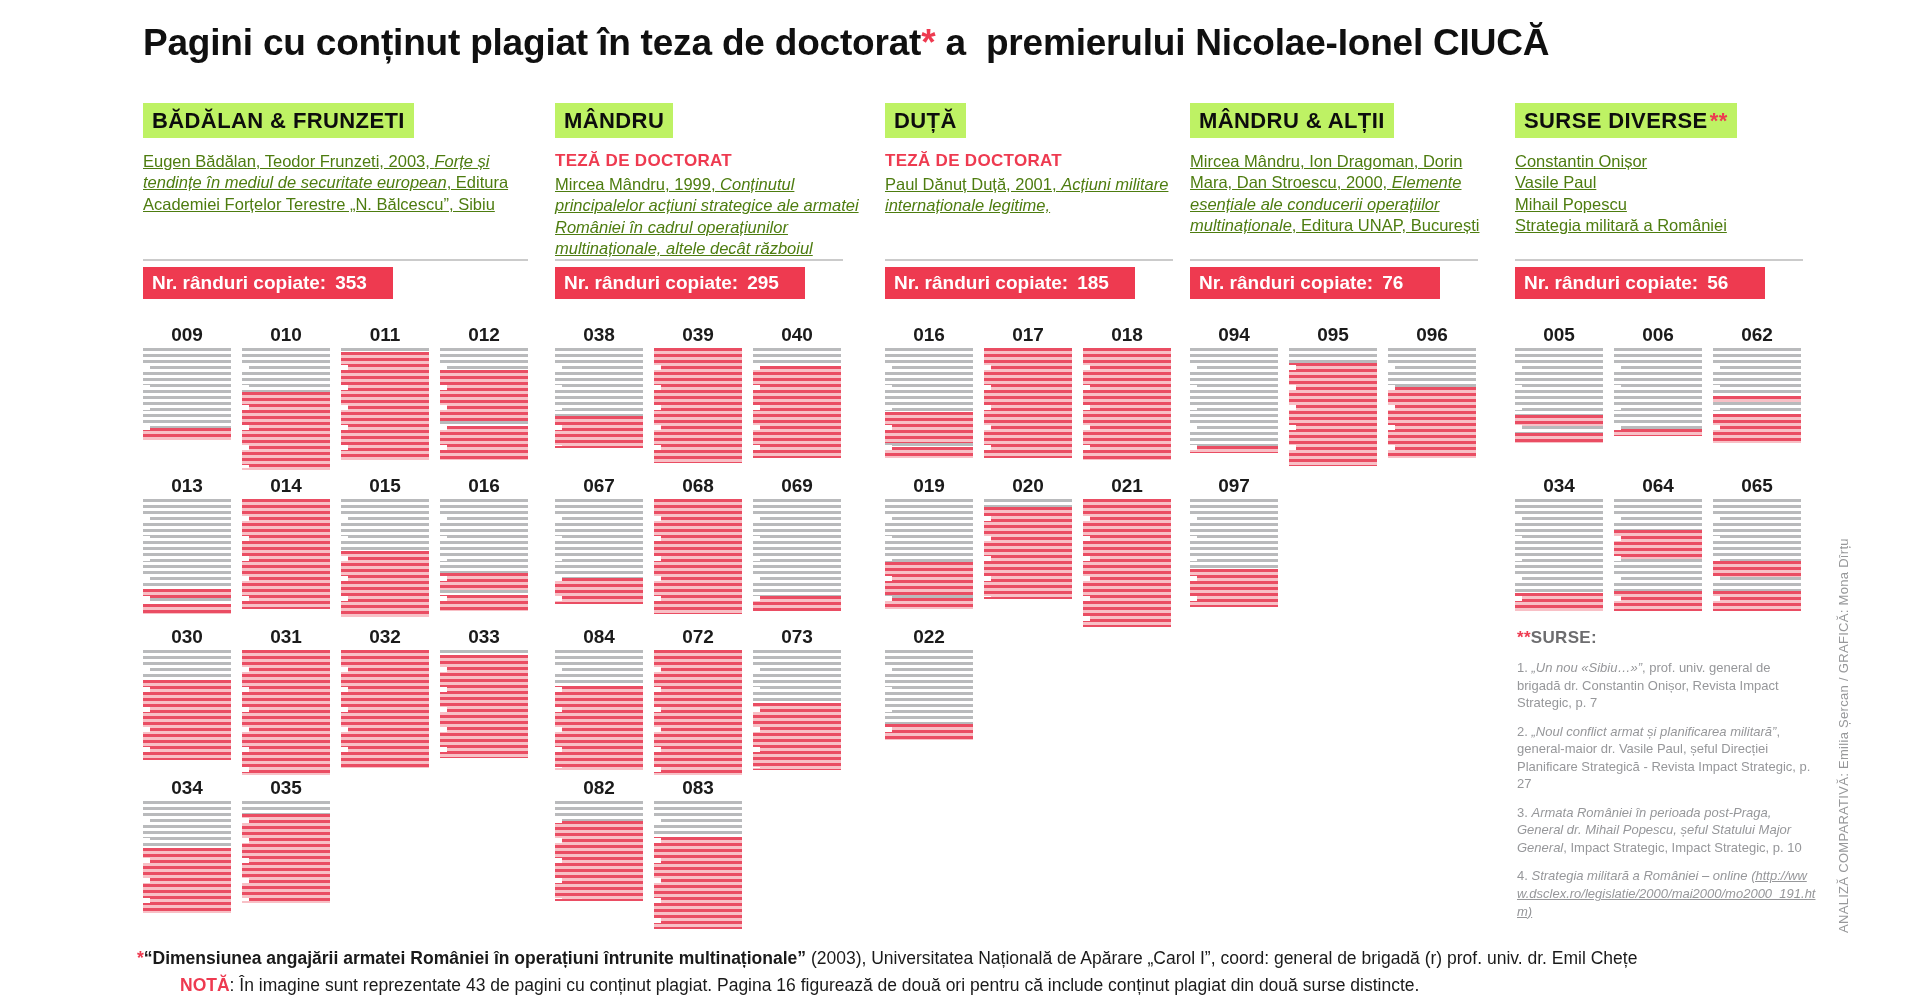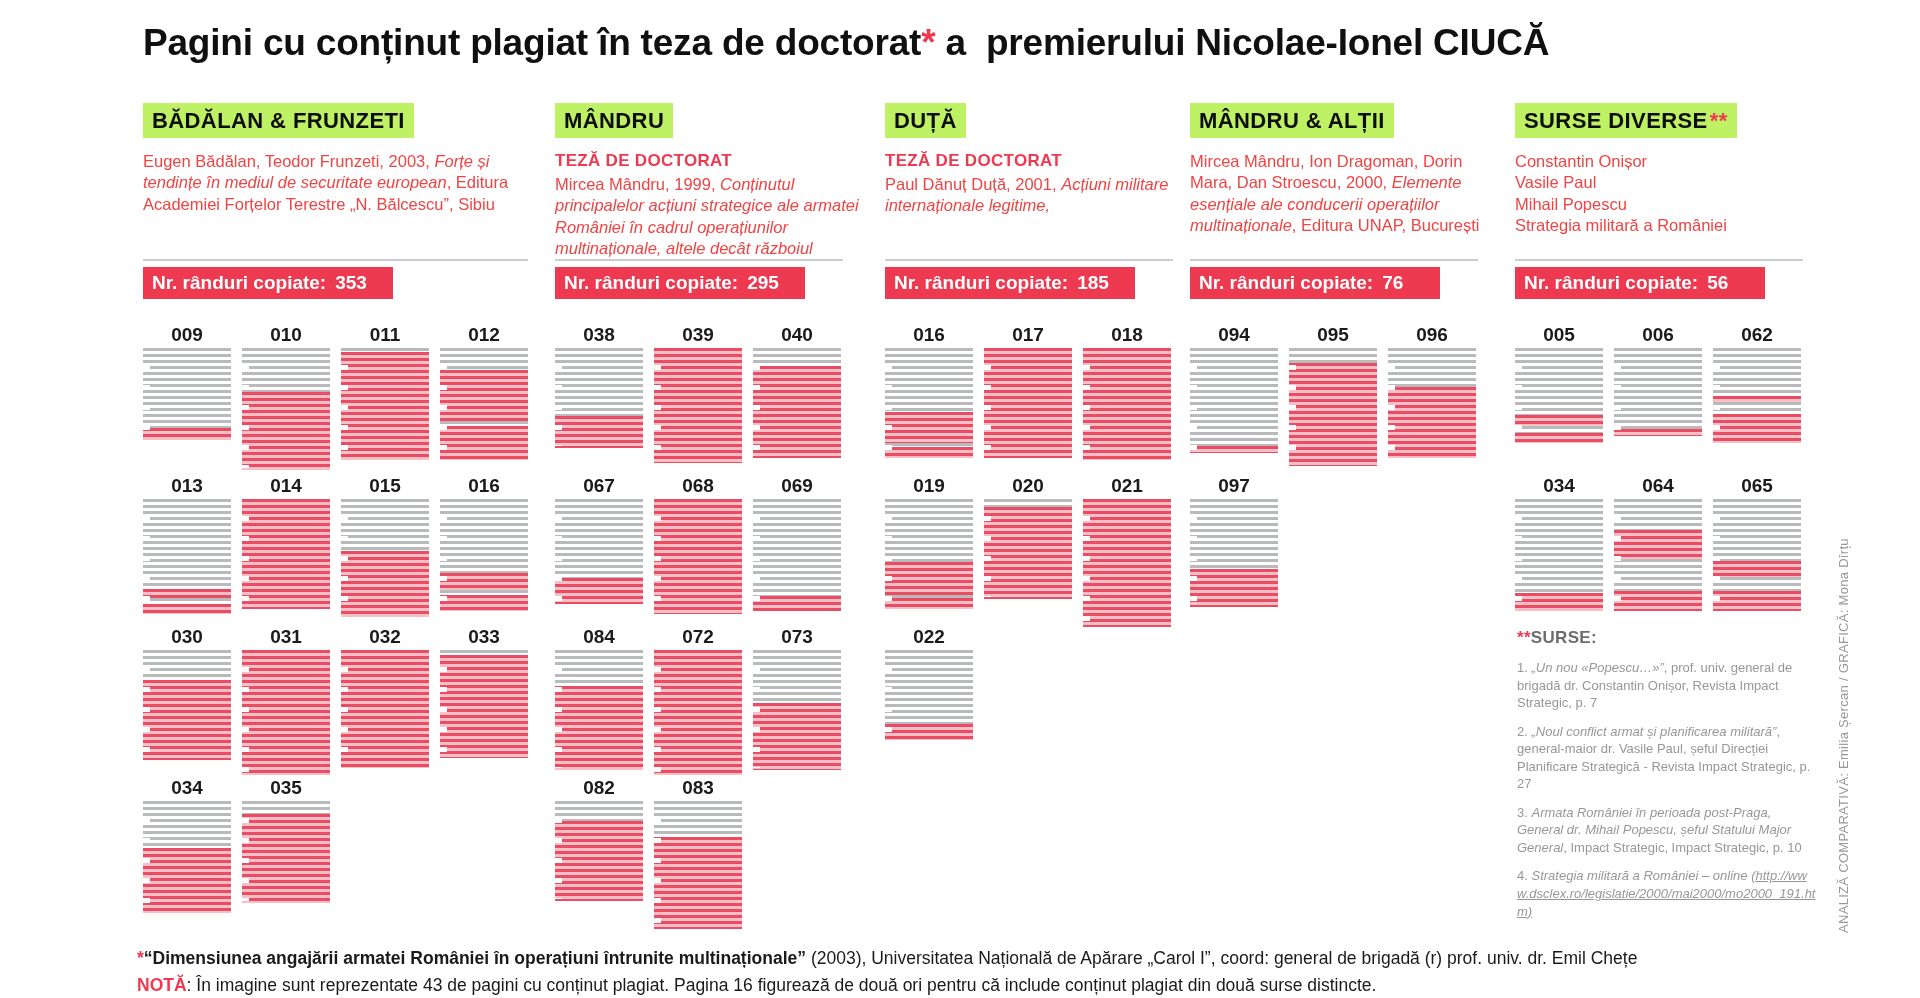--- a/index.html
+++ b/index.html
@@ -27,21 +27,21 @@
     display:inline-block; background:#bef264; color:#0d0d0d;
     font-size:22px; font-weight:800; letter-spacing:0.4px;
     padding:5px 9px 4px 9px; text-transform:uppercase;
   }
   .col-head .head-stars { color:#ee3a50; margin-left:2px; }
   .cit-wrap { margin-top:13px; height:108px; }
   .subhead {
     color:#ee3a50; font-weight:800; font-size:17px;
     letter-spacing:0.3px; margin-bottom:3px;
   }
-  .citation { font-size:16.5px; line-height:1.3; color:#ef4444; width:100%; }
+  .citation { font-size:16.5px; line-height:1.3; color:#4d7c0f; width:100%;text-decoration:underline; }
   .divider { border-top:2px solid #cbcbcb; width:288px; }
   .col-1 .divider { width:385px; }
   .badge {
     margin-top:6px; width:250px; height:32px; background:#ee3a50;
     color:#fff; font-weight:800; font-size:19px; line-height:32px;
     padding:0 9px; white-space:nowrap;
   }
   .badge-num { margin-left:9px; }
 
   .rows { margin-top:26px; }
@@ -68,21 +68,21 @@
   .credit {
     position:absolute; left:1836px; top:485px; height:448px;
     writing-mode:vertical-rl; transform:rotate(180deg);
     font-size:13px; letter-spacing:0.3px; color:#97989a; white-space:nowrap;
   }
 
   
   .footnotes { position:absolute; left:137px; top:945px; font-size:17.5px; line-height:1.55; color:#1a1a1a; width:1700px; }
   .fn-star, .fn-note-label { color:#ee3a50; font-weight:800; }
   .fn-bold { font-weight:800; }
-  .fn-line2 { }
+  .fn-line2 { margin-left:43px; }
 </style>
 </head>
 <body>
 
 <h1 class="title"><span>Pagini cu conținut plagiat în teza de doctorat</span><span class="star">*</span><span> a  premierului Nicolae-Ionel CIUCĂ</span></h1>
 
 <div>
     <section class="col col-1"><div class="col-head"><span class="head-text">BĂDĂLAN &amp; FRUNZETI</span></div><div class="cit-wrap">
         <div class="citation">Eugen Bădălan, Teodor Frunzeti, 2003, <i>Forțe și tendințe în mediul de securitate european</i>, Editura Academiei Forțelor Terestre „N. Bălcescu”, Sibiu</div>
       </div><div class="divider"></div><div class="badge"><span class="badge-label">Nr. rânduri copiate:</span><span class="badge-num">353</span></div><div class="rows">
@@ -436,21 +436,21 @@
               <div class="seg seg-r" style="height: 18%;"></div>
             </div>
           </div>
         </div>
       </div></section>
   </div>
 
 <div class="sources">
   <div class="sources-title"><span class="stars">**</span><span>SURSE:</span></div>
   <div>
-      <div class="source-item">1. <i>„Un nou «Popescu…»”</i>, prof. univ. general de brigadă dr. Constantin Onișor, Revista Impact Strategic, p. 7</div>
+      <div class="source-item">1. <i>„Un nou «Sibiu…»”</i>, prof. univ. general de brigadă dr. Constantin Onișor, Revista Impact Strategic, p. 7</div>
       <div class="source-item">2. <i>„Noul conflict armat și planificarea militară”</i>, general-maior dr. Vasile Paul, șeful Direcției Planificare Strategică - Revista Impact Strategic, p. 27</div>
       <div class="source-item">3. <i>Armata României în perioada post-Praga, General dr. Mihail Popescu, șeful Statului Major General</i>, Impact Strategic, Impact Strategic, p. 10</div>
       <div class="source-item">4. <i>Strategia militară a României – online</i> <i><u>(http://www.dsclex.ro/legislatie/2000/mai2000/mo2000_191.htm)</u></i></div>
     </div>
 </div>
 
 <div class="credit">ANALIZĂ COMPARATIVĂ: Emilia Șercan / GRAFICĂ: Mona Dîrțu</div>
 
 <div class="footnotes">
   <div><span class="fn-star">*</span><span class="fn-bold">“Dimensiunea angajării armatei României în operațiuni întrunite multinaționale”</span><span> (2003), Universitatea Națională de Apărare „Carol I”, coord: general de brigadă (r) prof. univ. dr. Emil Chețe</span></div>

